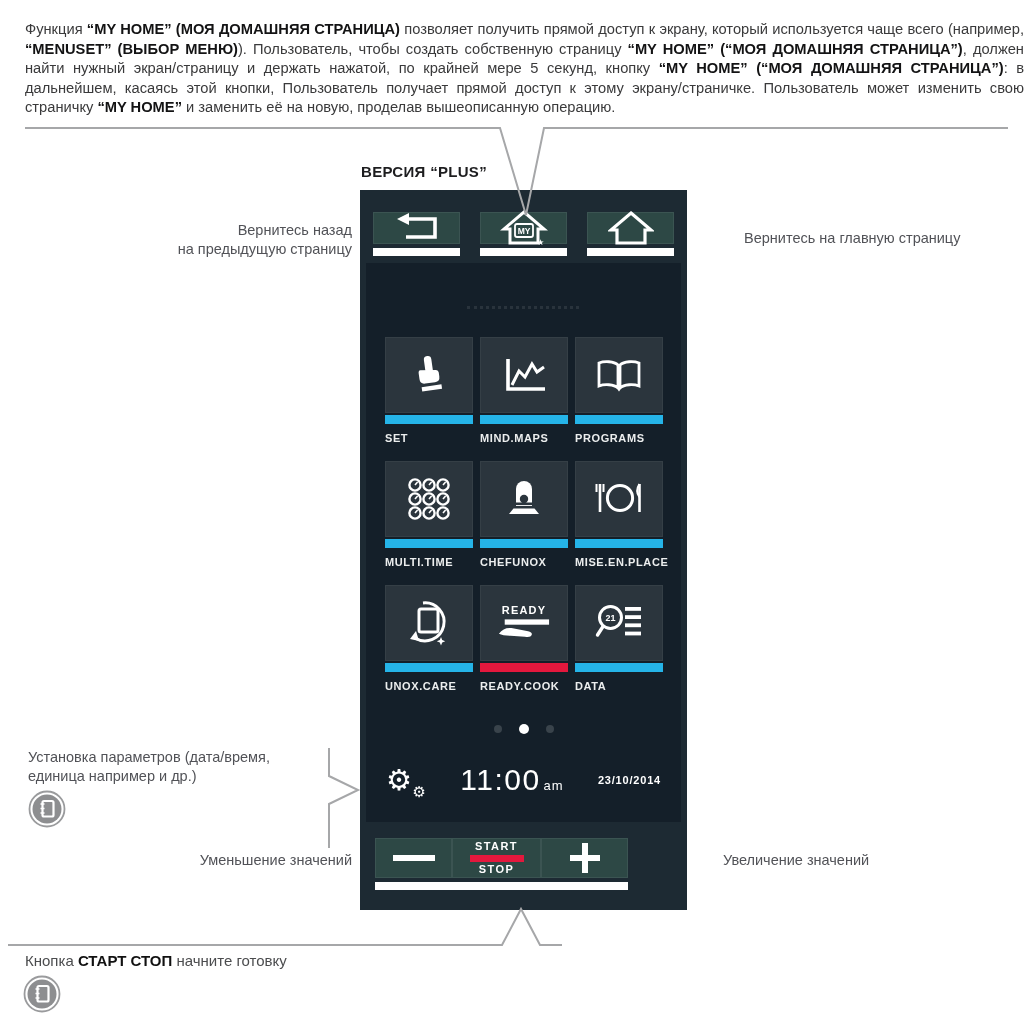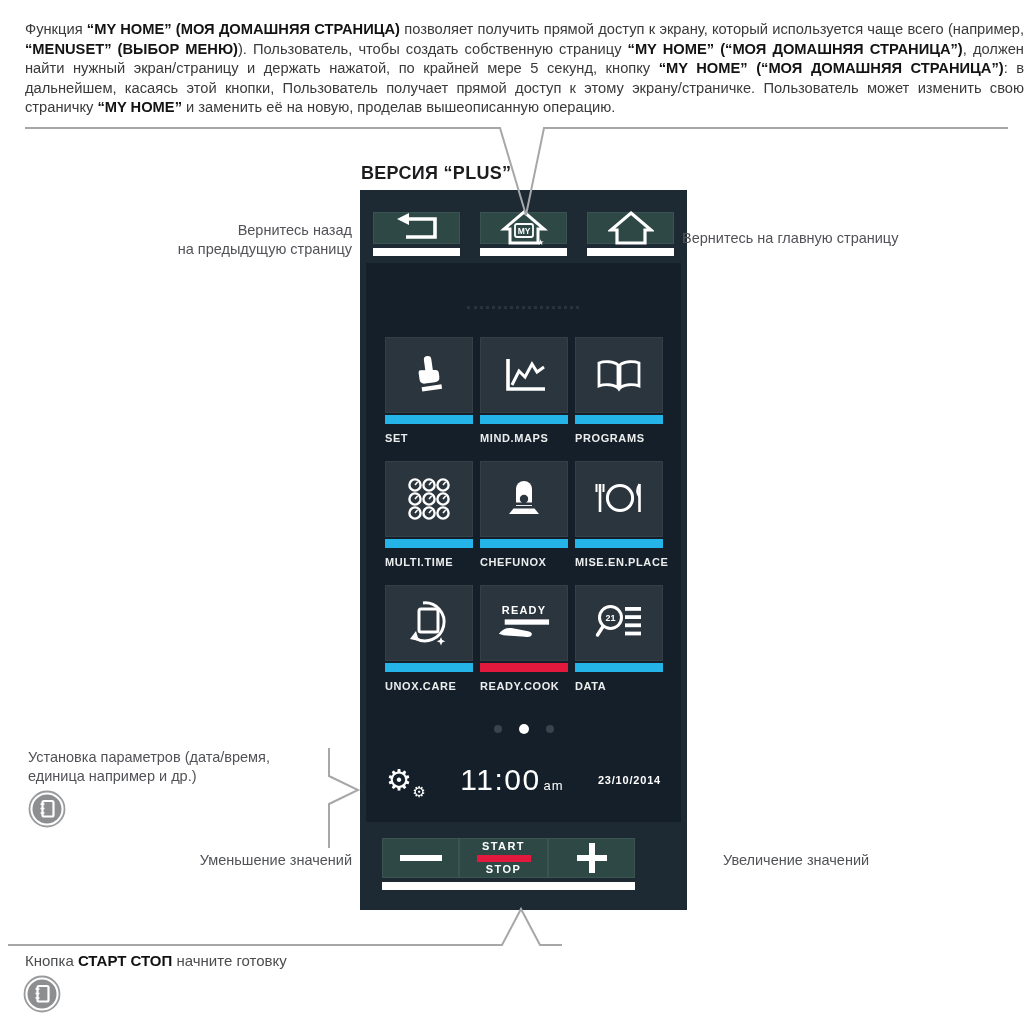--- a/index.html
+++ b/index.html
@@ -12,31 +12,31 @@
   body{width:1024px;height:1024px;background:#fff;position:relative;overflow:hidden;
        font-family:"Liberation Sans",sans-serif;}
   svg{display:block}
   
   .intro{position:absolute;left:13px;top:8px;width:999px;margin:12px;
          font-size:14.7px;line-height:19.6px;color:#3a3a3b;text-align:justify}
   .intro b{color:#131314}
   
   .overlay{position:absolute;left:0;top:0;z-index:6;pointer-events:none}
   
-  .version{position:absolute;left:361px;top:163px;font-size:18px;font-weight:bold;
+  .version{position:absolute;left:361px;top:163px;font-size:15px;font-weight:bold;
            color:#1d1d1f;letter-spacing:.3px;z-index:2}
   
   .panel{position:absolute;left:360px;top:190px;width:327px;height:720px;
          background:var(--panel_bg);z-index:1}
   .screen{position:absolute;left:6px;top:73px;width:315px;height:559px;background:var(--screen_bg)}
   .ftitle{position:absolute;left:107px;top:116px;width:112px;
           border-top:3px dotted rgba(255,255,255,.09)}
   
   .navrow{position:absolute;left:13px;top:22px;width:301px;display:flex;justify-content:space-between}
-  .bottomrow{position:absolute;left:15px;top:648px;width:260px;display:flex;justify-content:flex-end}
+  .bottomrow{position:absolute;left:15px;top:648px;width:260px;display:flex;justify-content:flex-start}
   .key{display:flex;flex-direction:column}
   .keyface{background:var(--key_bg);display:flex;align-items:center;justify-content:center;
            border:1px solid rgba(255,255,255,.07);box-sizing:border-box}
   .navrow .keyface{height:32px}
   .bottomrow .keyface{height:40px}
   .keybar{height:8px;background:#fff;margin-top:4px}
   .w87{width:87px}.w77{width:77px}.w89{width:89px}
   
   .grid{position:absolute;left:25px;top:147px;display:grid;
         grid-template-columns:88px 88px 88px;column-gap:7px;row-gap:17px}
@@ -69,21 +69,21 @@
   .plus-g{position:relative;width:30px;height:30px}
   .plus-g i{position:absolute;background:#fff}
   .plus-h{left:0;top:12px;width:30px;height:6px}
   .plus-v{left:12px;top:0;width:6px;height:30px}
   .ss{display:flex;flex-direction:column;align-items:center;line-height:1}
   .ss .lbl{font-size:11px;font-weight:bold;color:#fff;letter-spacing:1.4px}
   .ss .redbar{width:54px;height:7px;background:var(--accent_red);margin:2.5px 0}
   
   .ann{position:absolute;font-size:14.5px;color:var(--ann_gray);line-height:19px;z-index:2}
   #ann-back{right:672px;top:221px;text-align:right}
-  #ann-home{left:682px;top:229px}
+  #ann-home{left:744px;top:229px}
   #ann-settings{left:28px;top:748px}
   #ann-dec{right:672px;top:851px;text-align:right}
   #ann-inc{left:723px;top:851px}
   .note{position:absolute;left:25px;top:952px;font-size:15px;color:#4b4c4e;z-index:2}
   .note b{color:#111}
   .man-ico{position:absolute;z-index:2}
   #man1{left:27px;top:789px}
   #man2{left:22px;top:974px}
 </style>
 </head>

